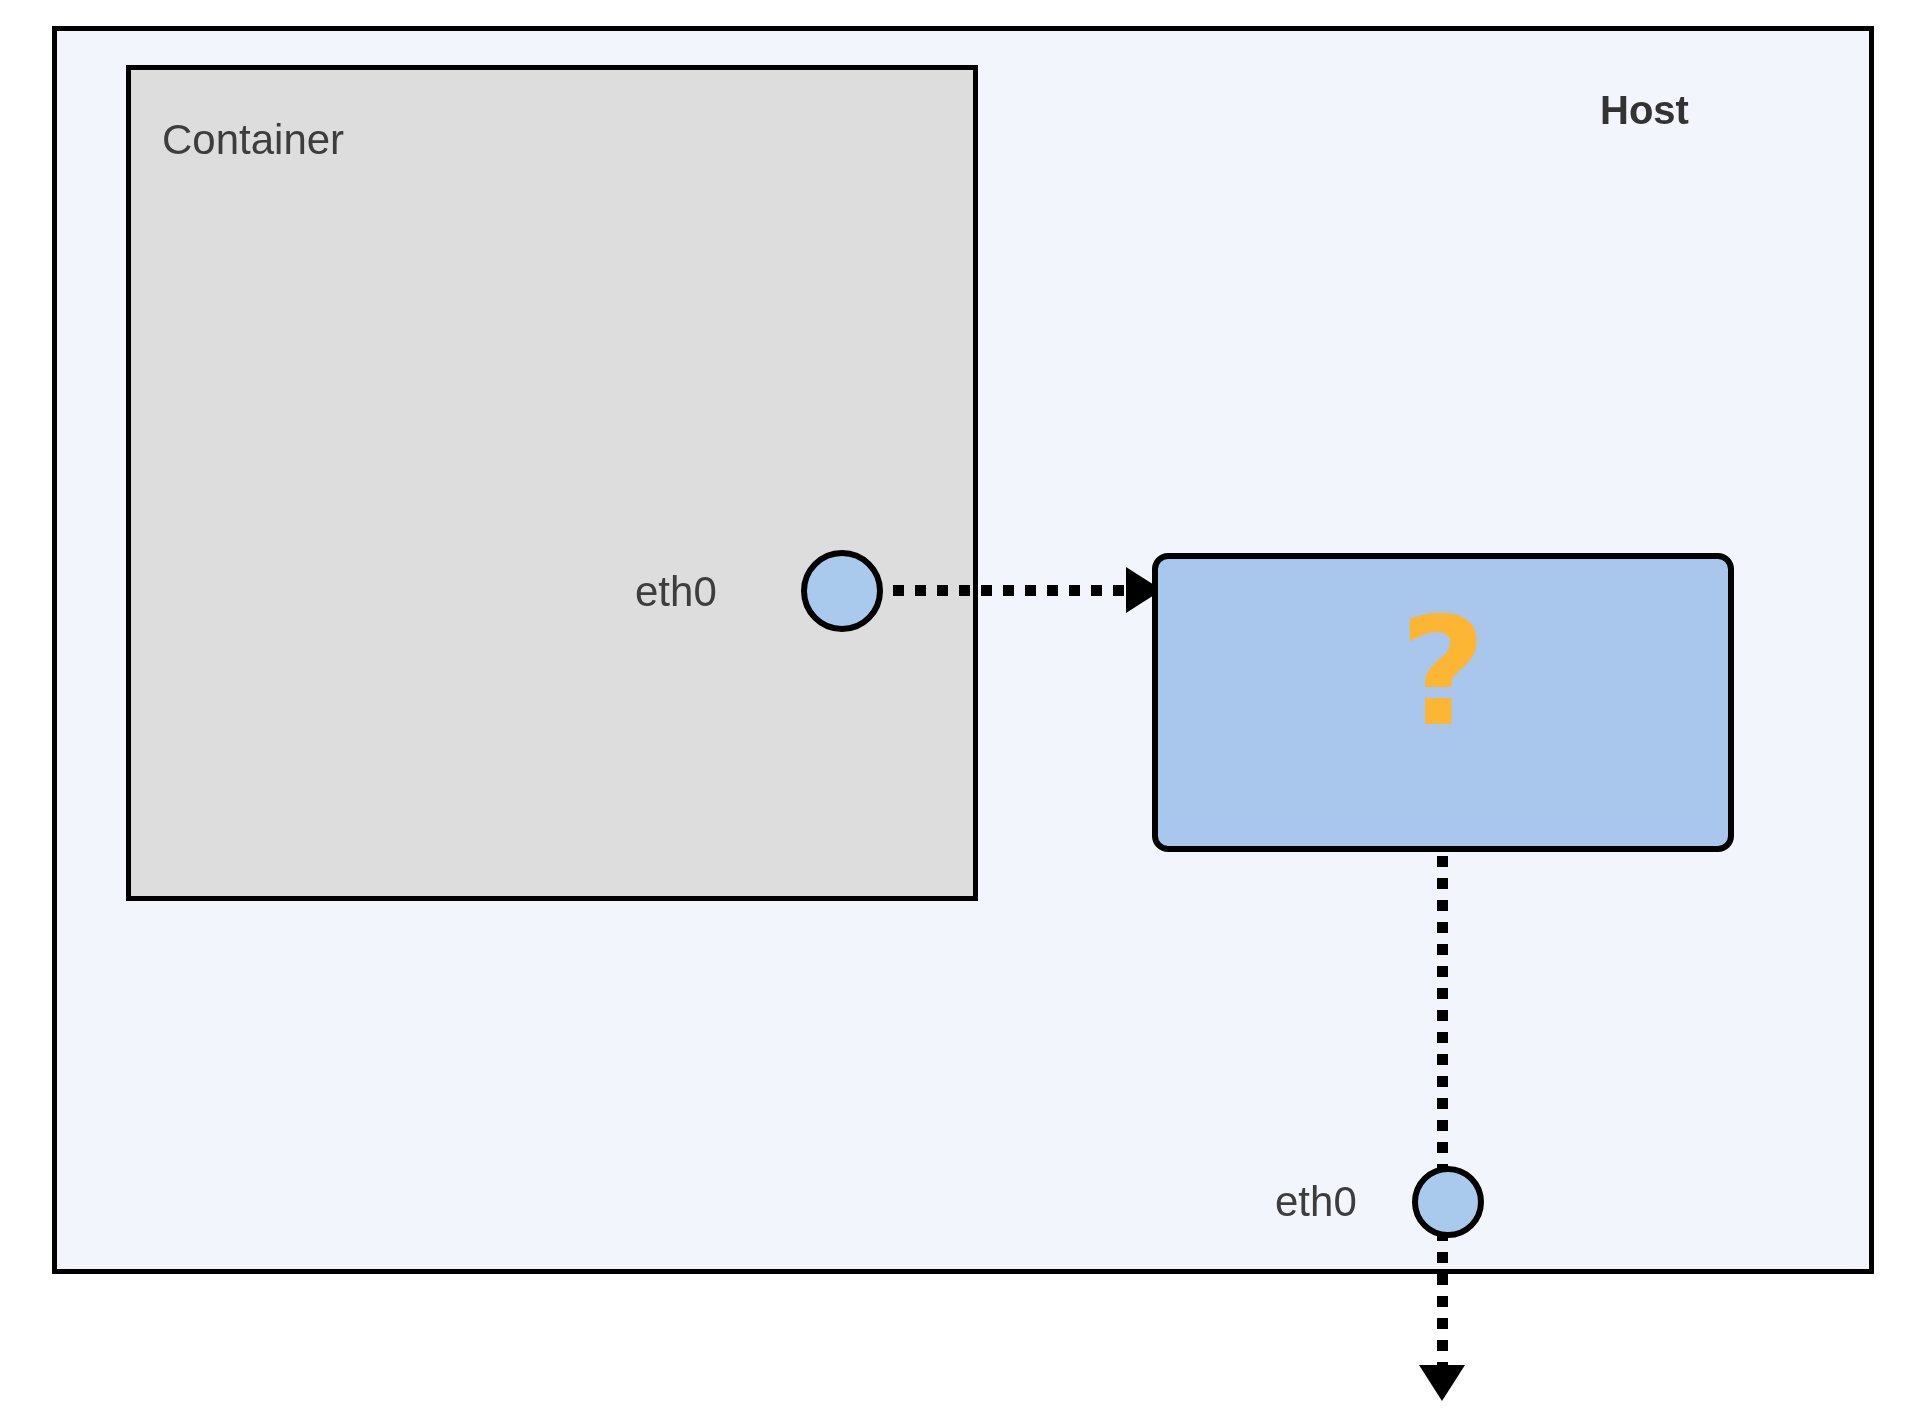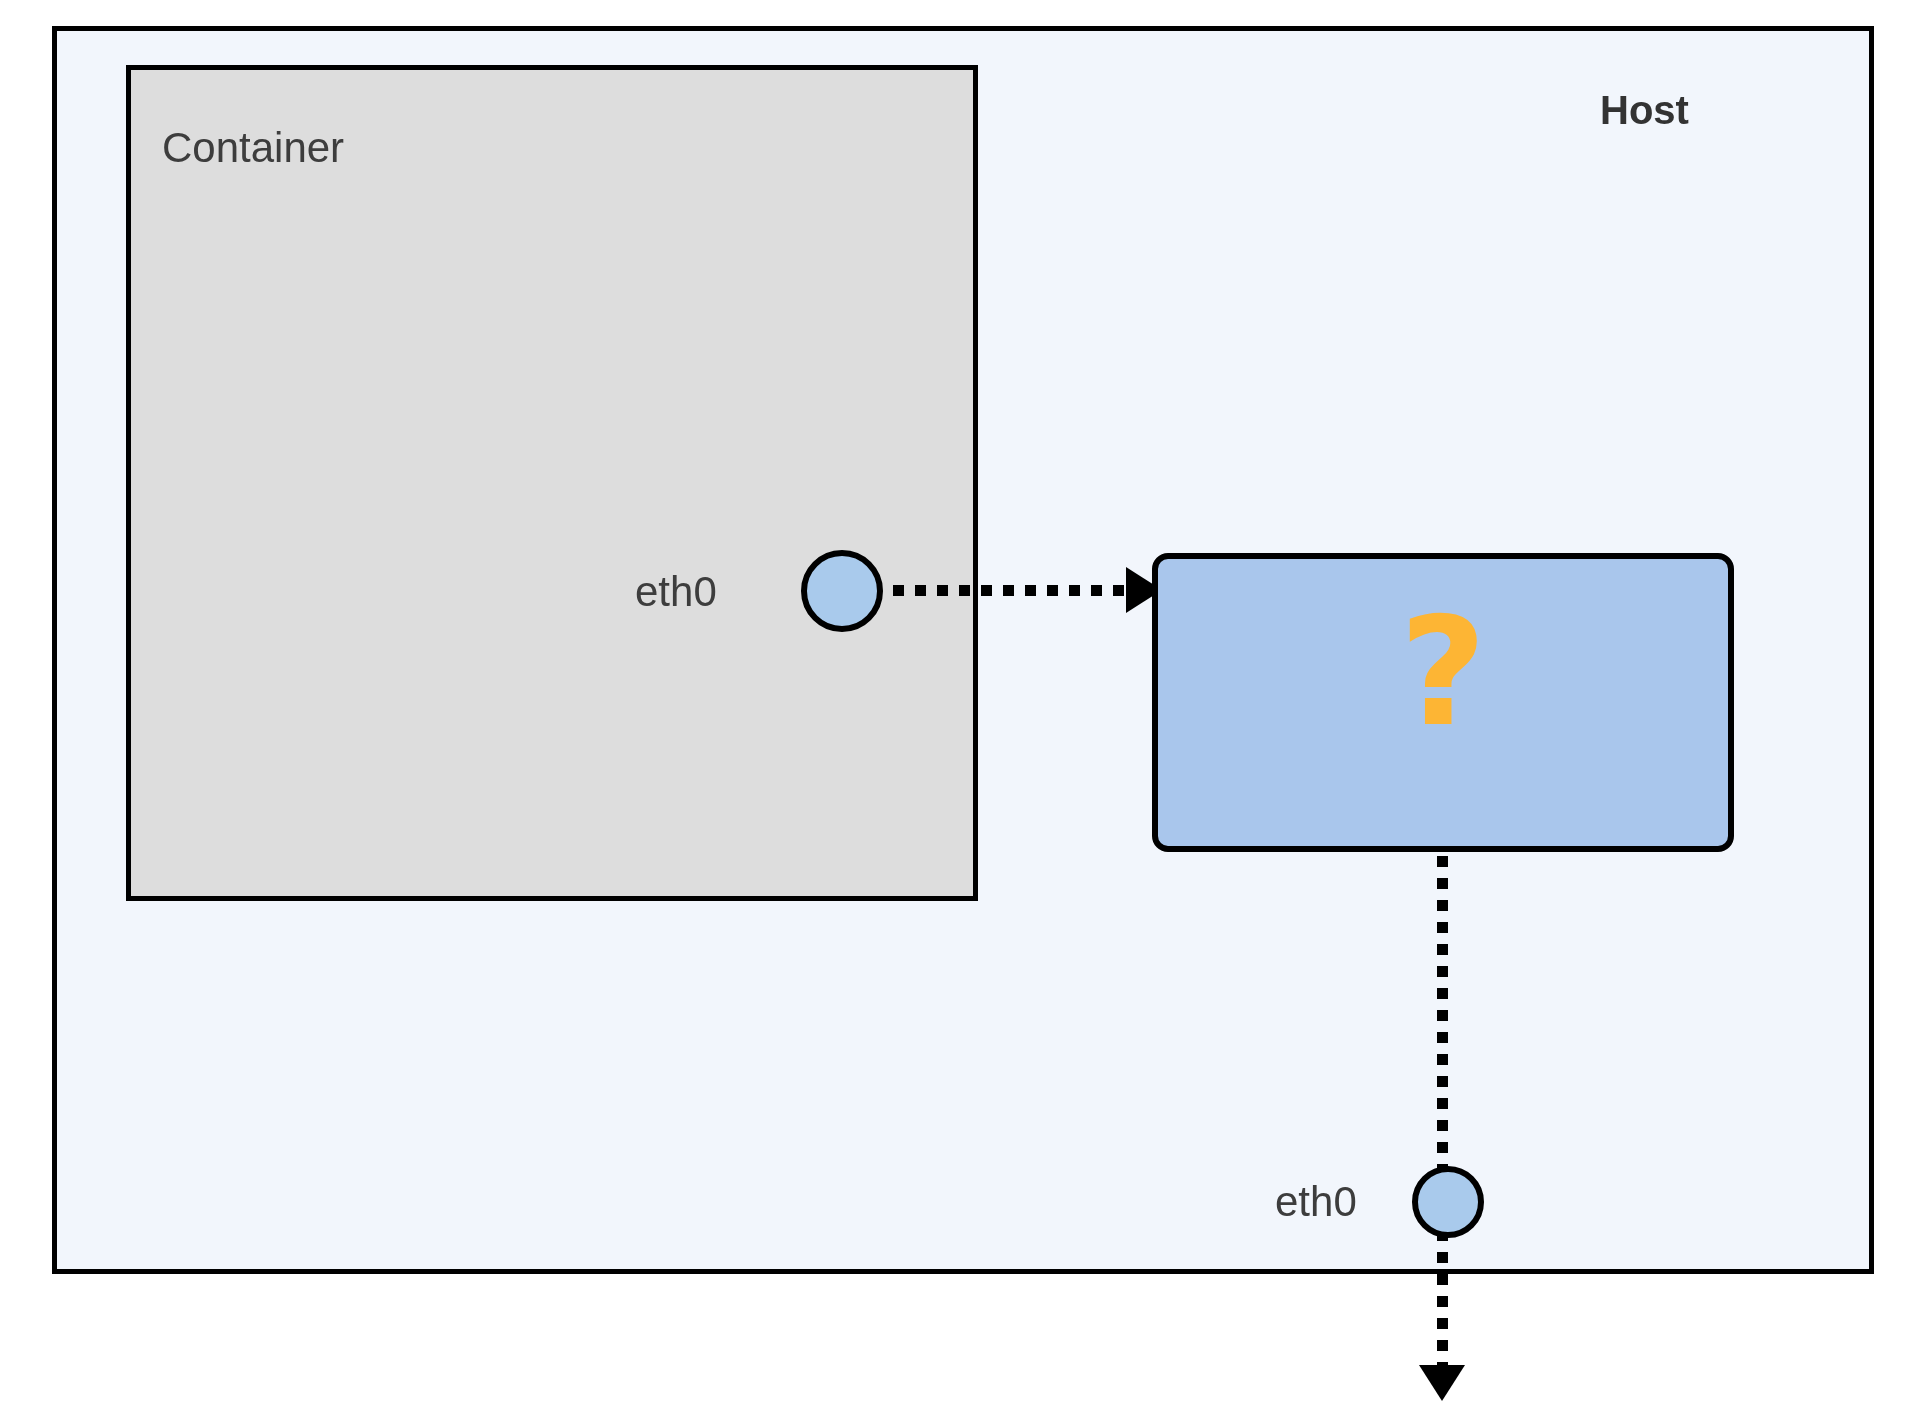--- a/index.html
+++ b/index.html
@@ -49,21 +49,21 @@
     top: 65px;
     width: 852px;
     height: 836px;
     background: #dddddd;
     border: 5px solid #000000;
     box-sizing: border-box;
   }
   .container-label {
     position: absolute;
     left: 162px;
-    top: 124px;
+    top: 116px;
     font-size: 42px;
     font-weight: normal;
     color: #3d3d3d;
     white-space: nowrap;
   }
 
   
   .iface-circle {
     position: absolute;
     border-radius: 50%;

